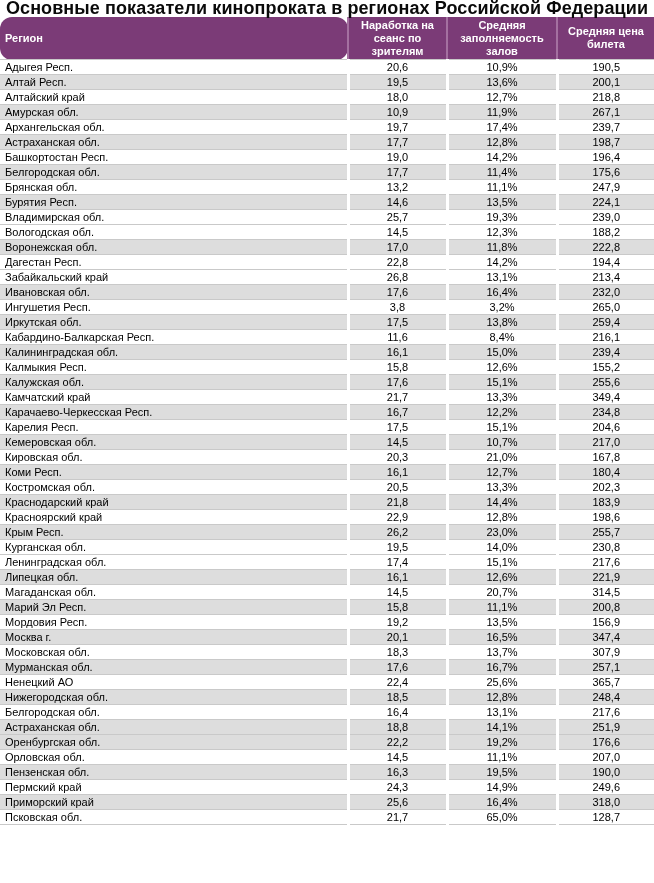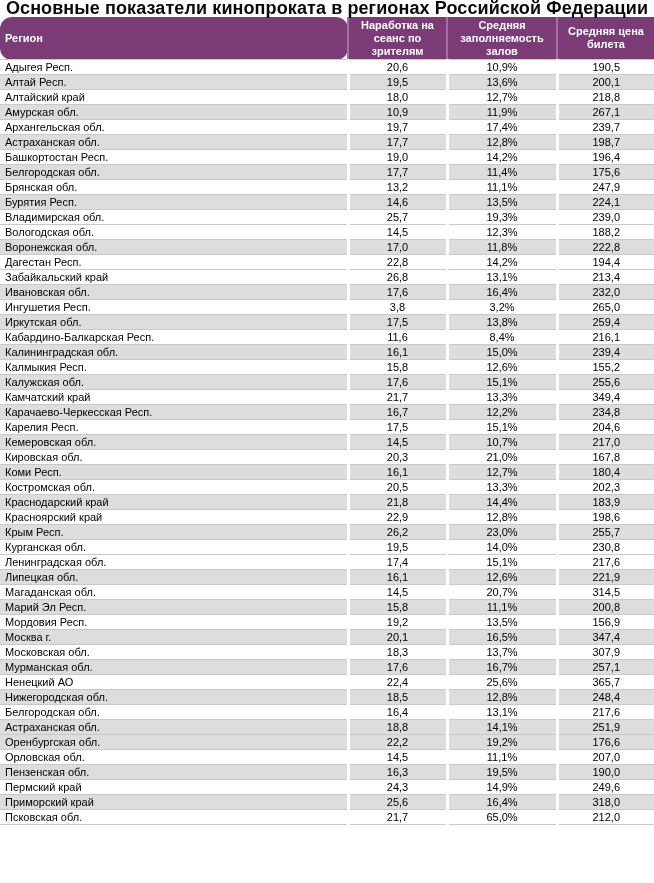--- a/index.html
+++ b/index.html
@@ -384,17 +384,17 @@
         <tr class="band">
           <td>Приморский край</td>
           <td>25,6</td>
           <td>16,4%</td>
           <td>318,0</td>
         </tr>
         <tr>
           <td>Псковская обл.</td>
           <td>21,7</td>
           <td>65,0%</td>
-          <td>212,0</td>
+          <td>128,7</td>
         </tr>
       </tbody>
   </table>
 </div>
 
 </body></html>

